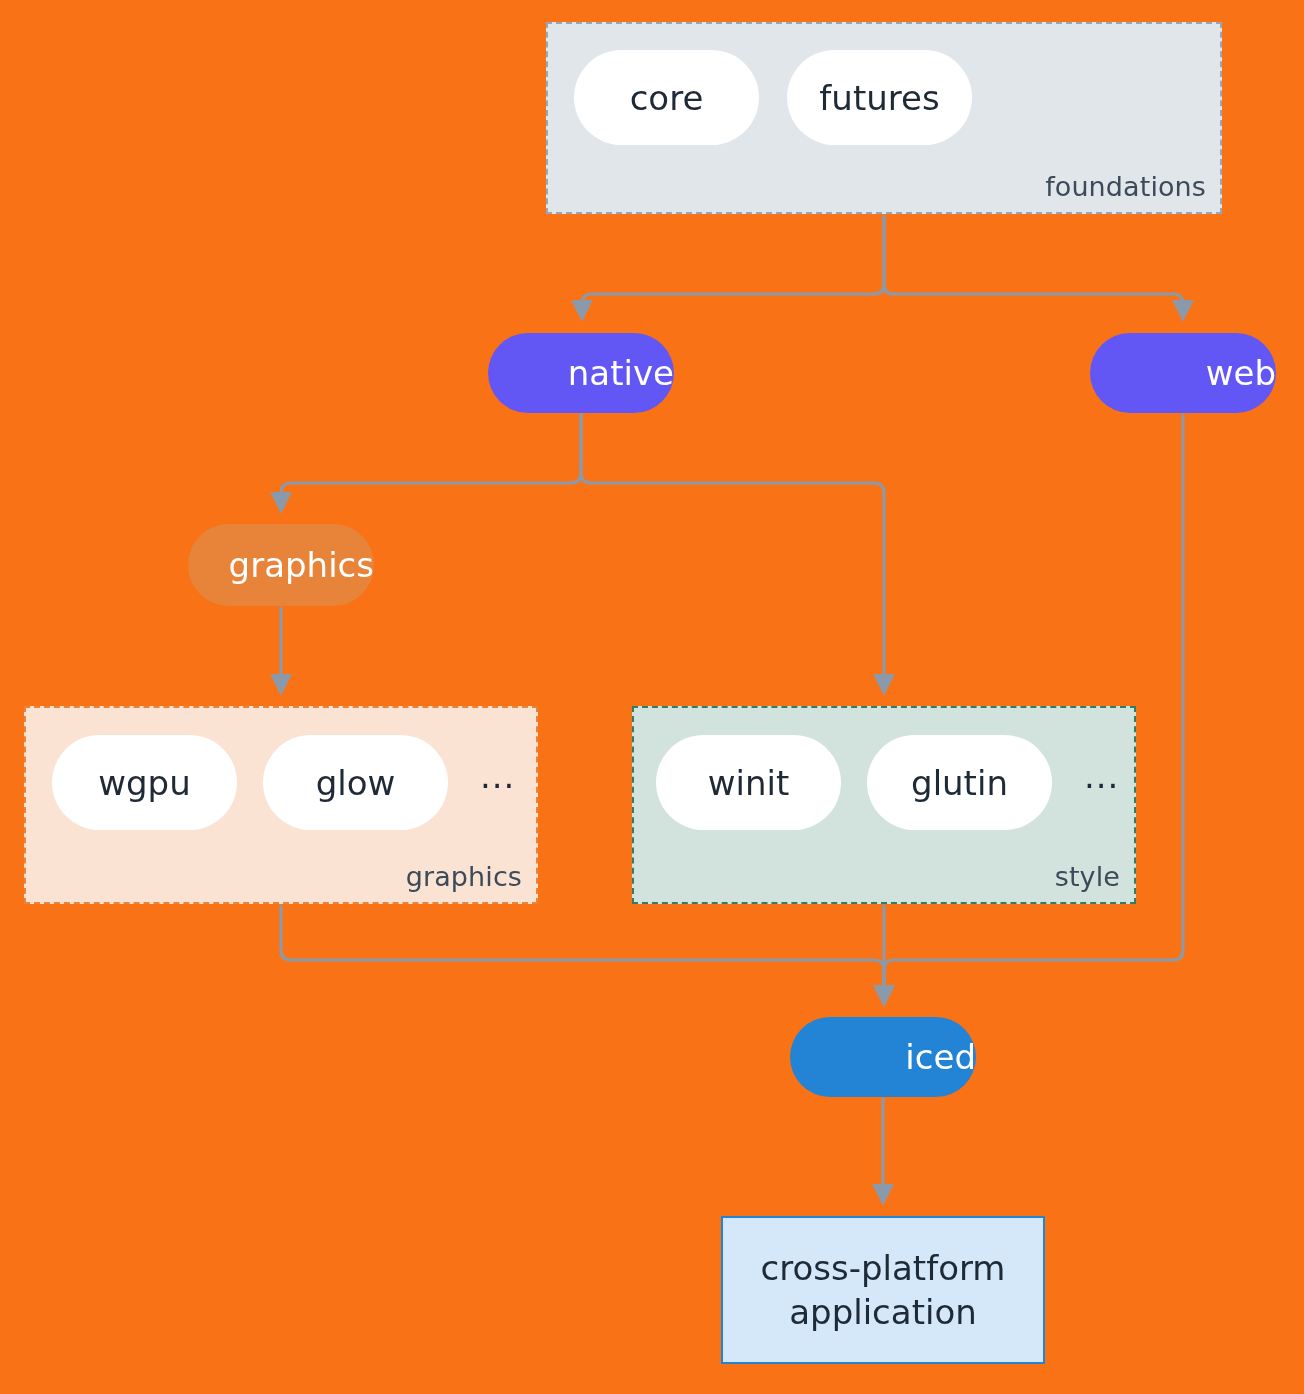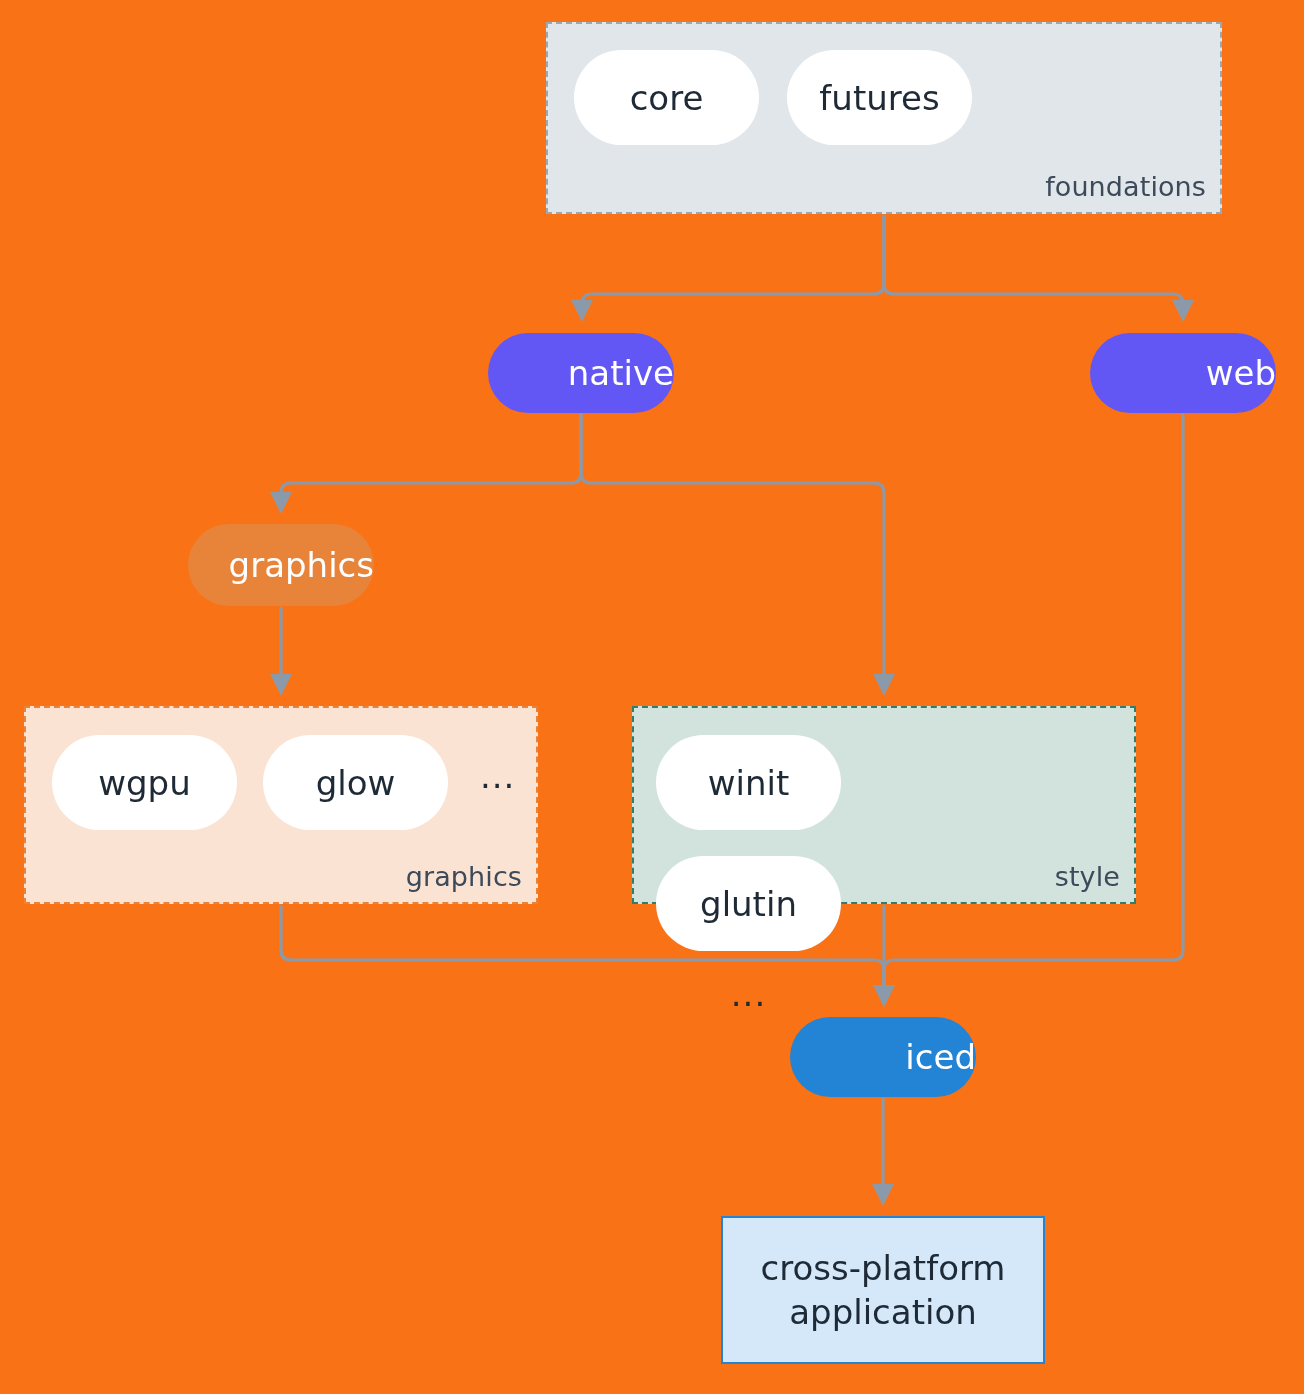--- a/index.html
+++ b/index.html
@@ -82,21 +82,20 @@
     top: 706px;
     width: 504px;
     height: 198px;
     background: #d2e3dd;
     border: 2px dashed #2f7d6b;
   }
   #cluster-shells .cluster-row {
     left: 22px;
     top: 27px;
     gap: 26px;
-    flex-direction: column;
   }
 
   
   .pill {
     display: flex;
     align-items: center;
     justify-content: center;
     border-radius: 999px;
     box-sizing: border-box;
     white-space: nowrap;

